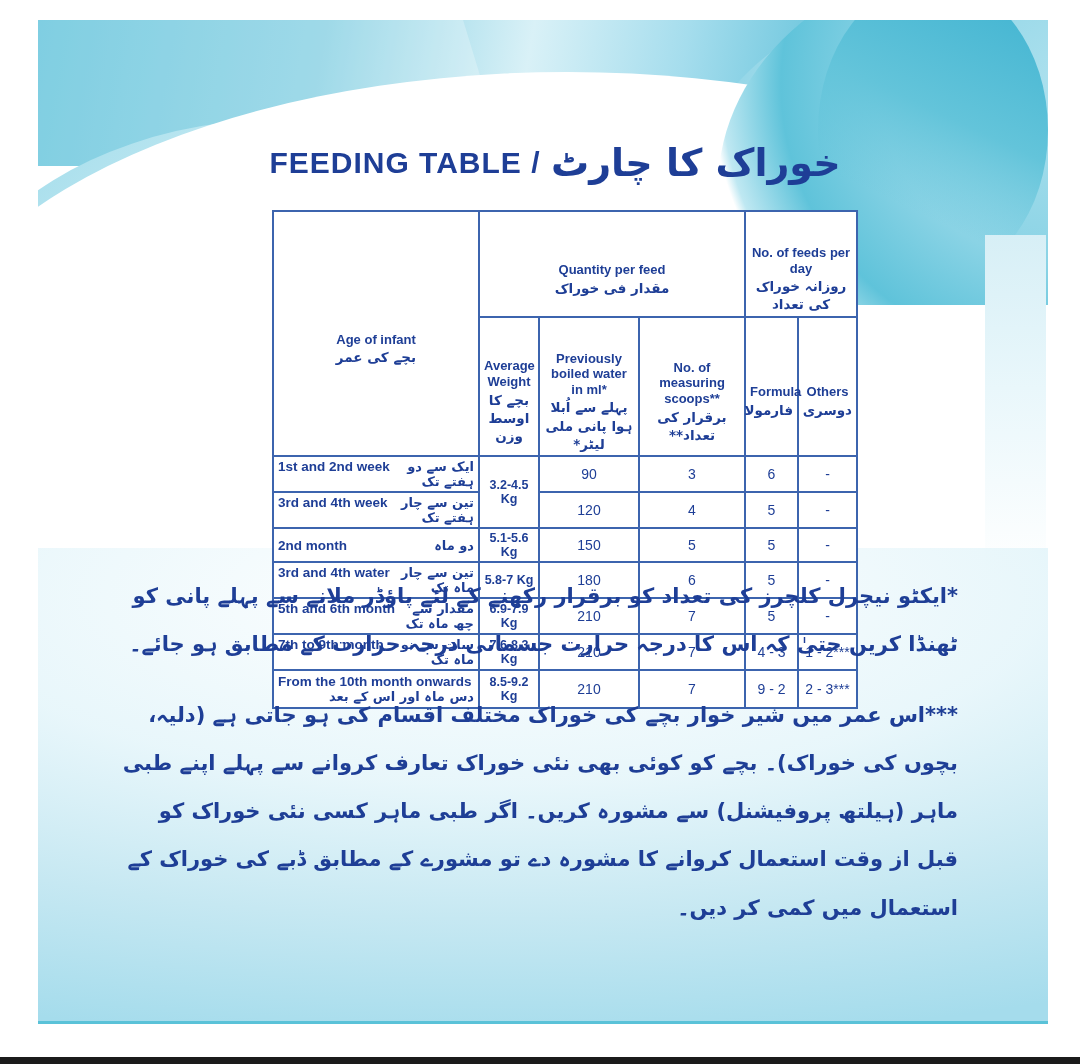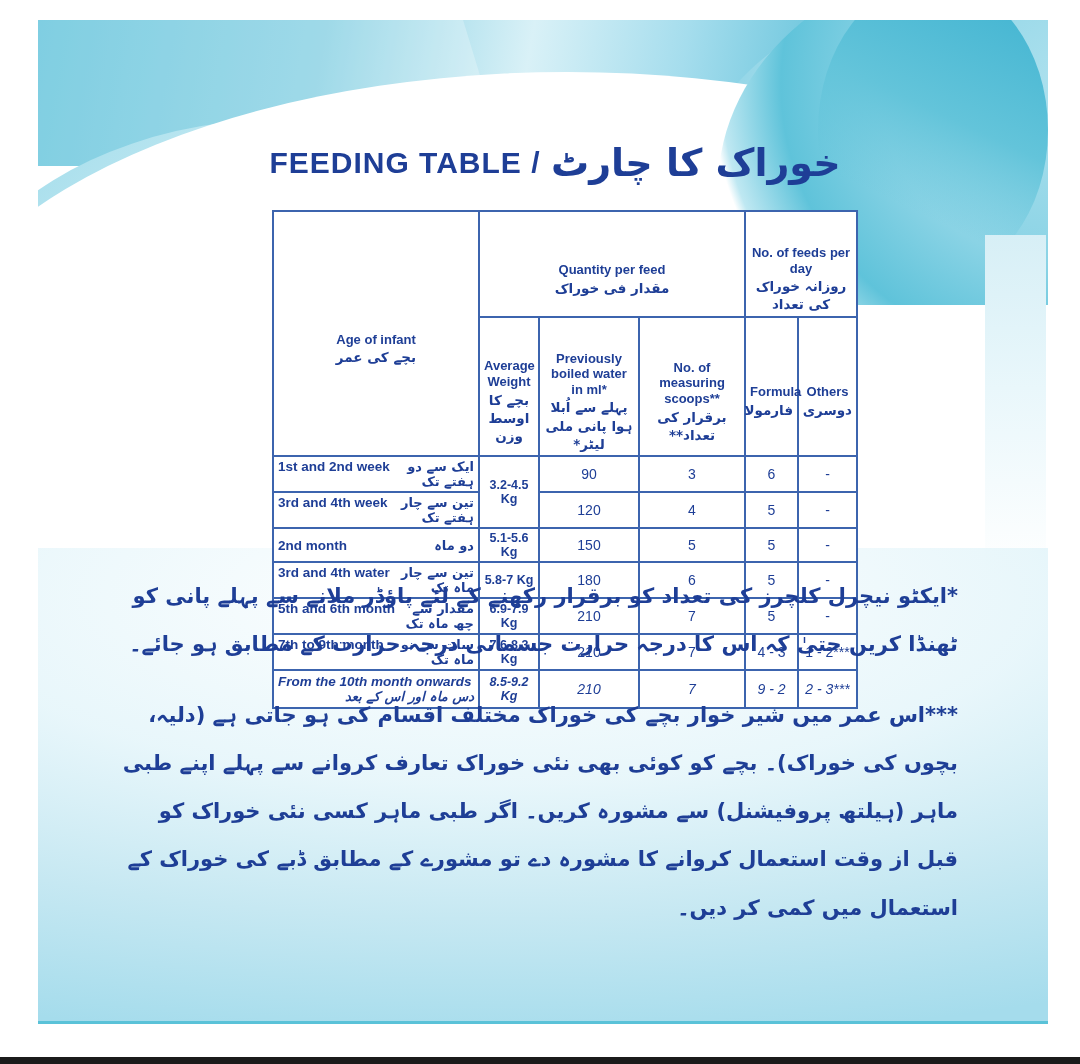--- a/index.html
+++ b/index.html
@@ -53,21 +53,21 @@
   .h-sub{height:76px;}
   .h-sub th{text-align:center;}
   .group-h{text-align:center;}
   td.age{padding:2px 7px;}
   .age-wrap{display:flex;justify-content:space-between;align-items:flex-start;flex-wrap:wrap;}
   .age-en{font-size:13.5px;font-weight:bold;text-align:left;}
   .age-ur{font-size:13px;font-weight:bold;text-align:right;flex:1;}
   td.wt{font-size:12.5px;font-weight:bold;text-align:center;padding:2px 1px;}
   td.num{font-size:14px;text-align:center;font-weight:500;}
   tr.r-std{height:30px;}
-  tr.r-big{height:38px;font-style:italic;}
+  tr.r-big{height:38px;}
 
   
   .footnotes{position:absolute;left:120px;top:572px;width:838px;z-index:2;}
   .footnotes p{direction:rtl;text-align:right;font-size:21px;line-height:2.3;
     font-weight:bold;color:var(--navy);margin:0 0 22px 0;}
 </style>
 </head>
 <body>
 
 <div class="hero">

